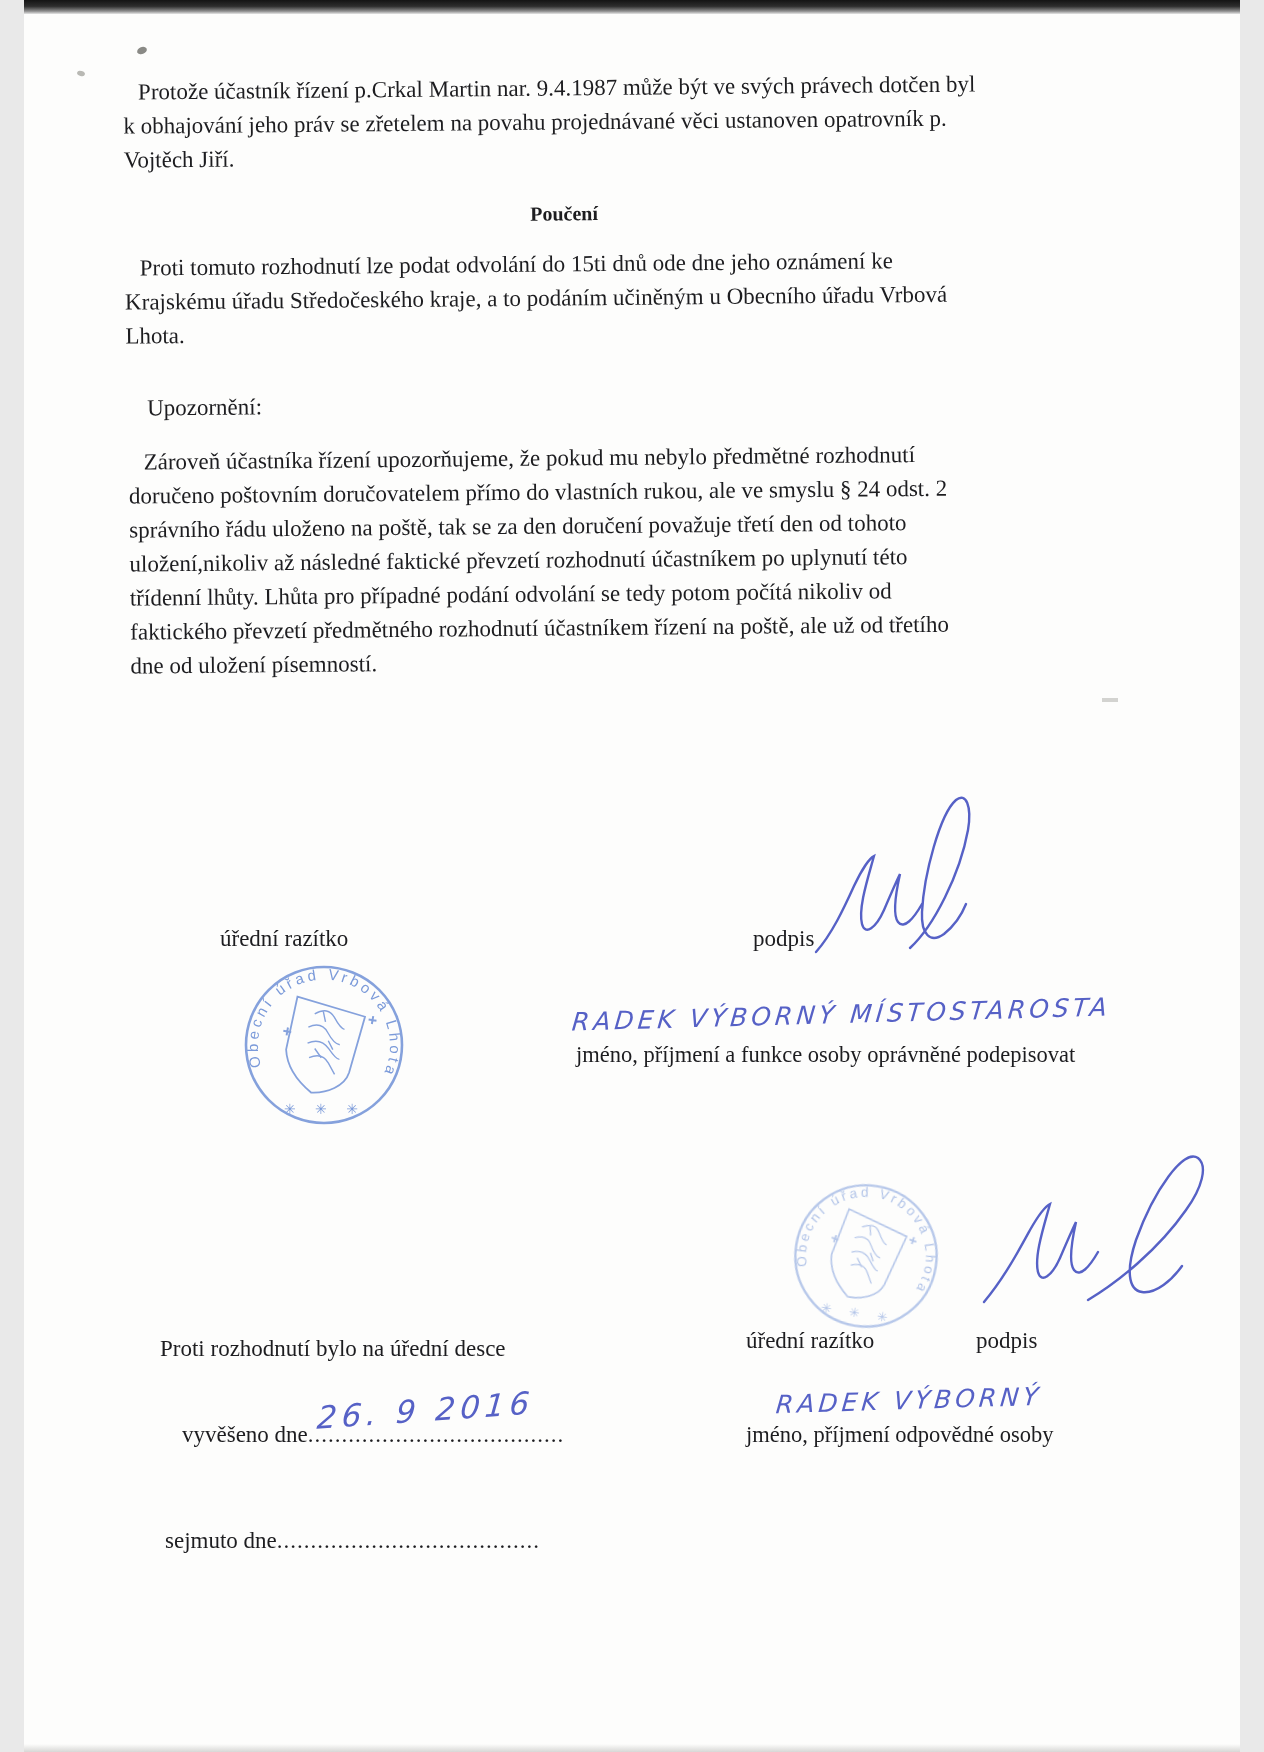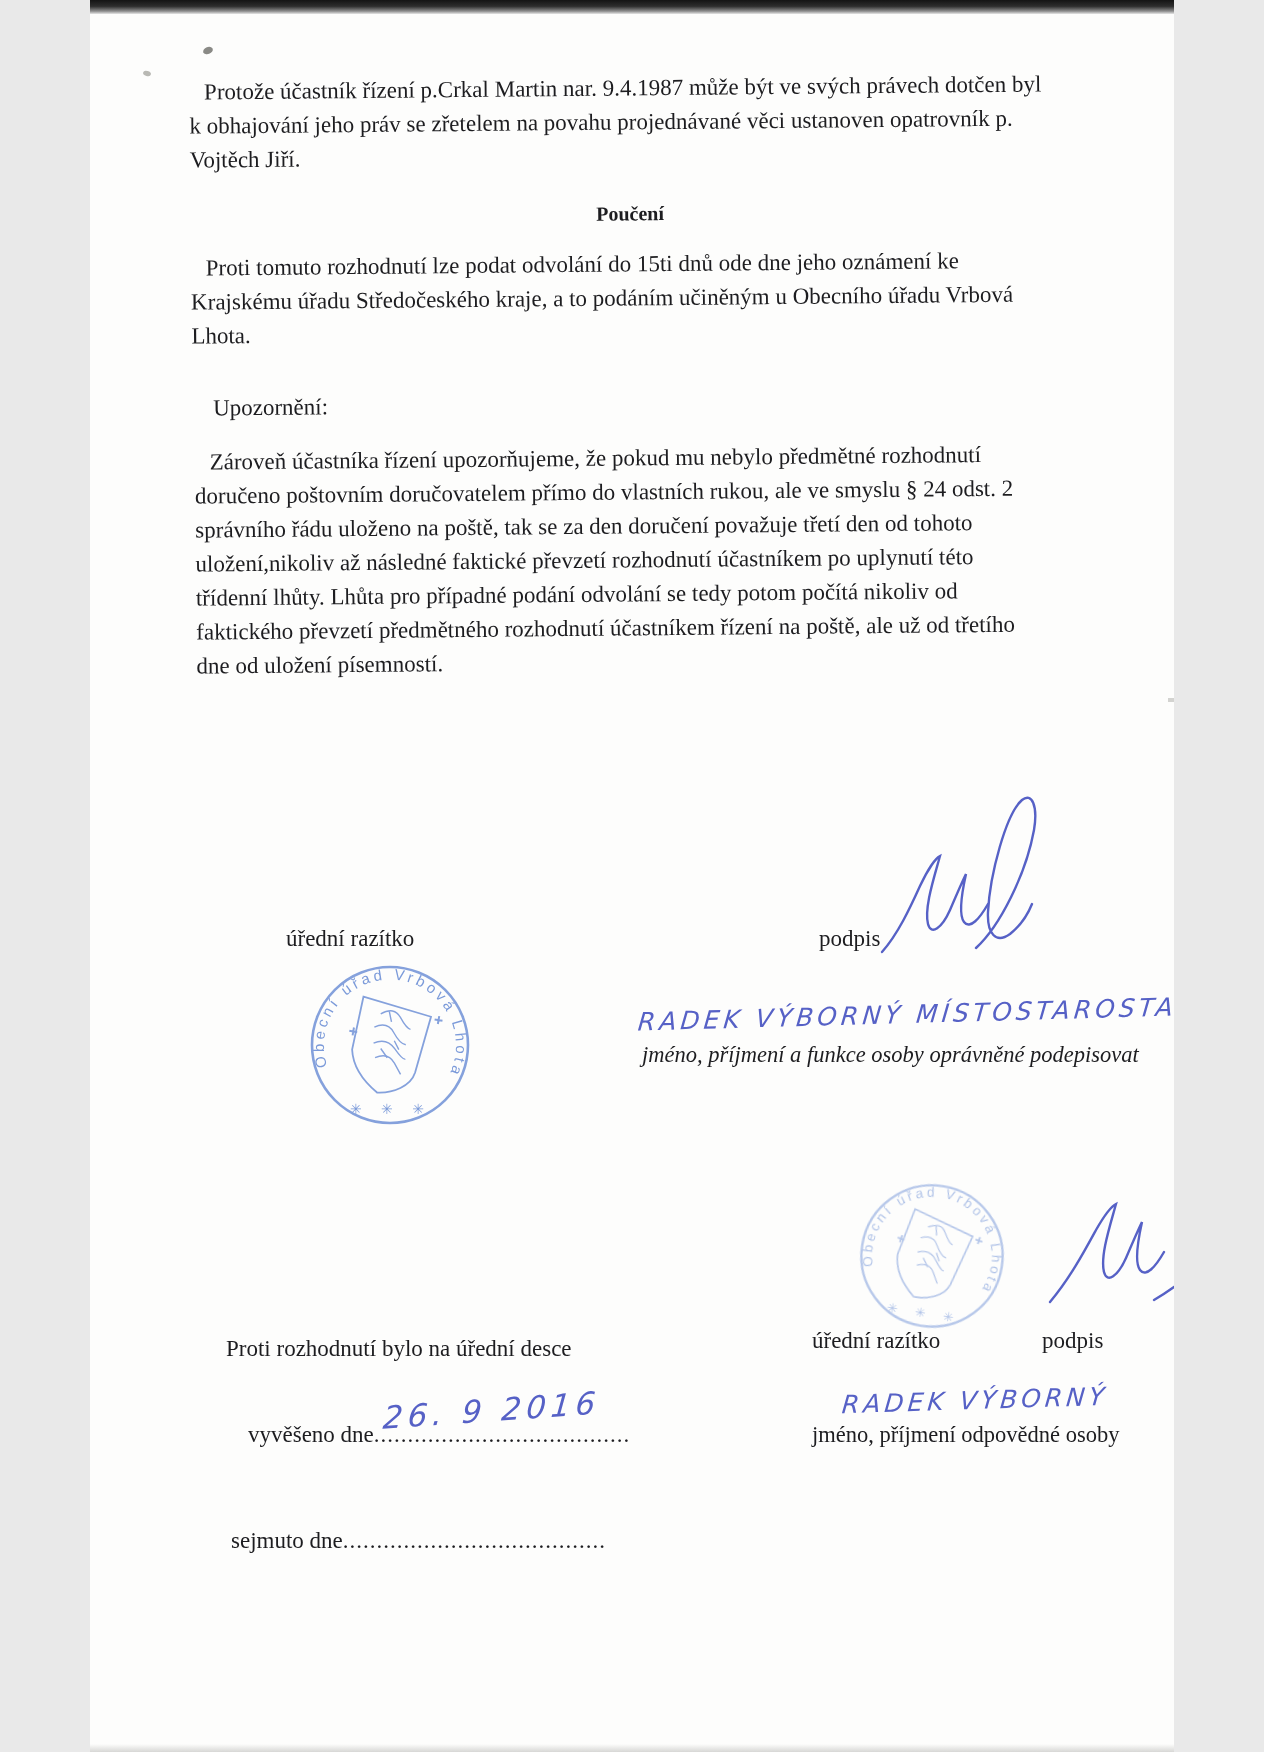--- a/index.html
+++ b/index.html
@@ -1,18 +1,18 @@
 <!DOCTYPE html>
 <html><head>
 <meta charset="utf-8">
 <style>
   html,body{margin:0;padding:0;background:#e9e9e9;}
   .page{
     position:relative;
-    width:1084px;height:1752px;
+    width:1216px;height:1752px;
     margin:0 auto;
     background:#fdfdfc;
     overflow:hidden;
     font-family:"Liberation Serif", serif;
     color:#1d1d20;
   }
   .scan-edge-top{
     position:absolute;left:0;top:0;width:1264px;height:14px;
     background:linear-gradient(to bottom,#141414 0%,#2e2e2e 45%,#8f8f8f 80%,#e6e6e6 100%);
   }
@@ -116,21 +116,21 @@
         <path d="M -16 4 Q -4 -4 6 6 T 18 14"></path>
         <path d="M -12 18 Q 0 10 8 20 T 16 30"></path>
         <path d="M -6 -30 L -2 -20 M 4 -2 L 10 6 M -8 8 L 0 16"></path>
       </g>
       <path d="M -42 -4 l 8 0 m -4 -4 l 0 8 M 40 -30 l 8 0 m -4 -4 l 0 8" stroke-width="2"></path>
     </g>
     <text x="96" y="164" text-anchor="middle" font-size="14" letter-spacing="8" fill="#5f85d2">✳ ✳ ✳</text>
   </svg>
 
   <div class="handwriting hand-name-fn">RADEK VÝBORNÝ  MÍSTOSTAROSTA</div>
-  <div class="caption" style="left:552px;top:1042px;font-style:italic;">jméno, příjmení a funkce osoby oprávněné podepisovat</div>
+  <div class="caption" style="left:552px;top:1042px;">jméno, příjmení a funkce osoby oprávněné podepisovat</div>
 
   <svg class="stamp stamp-2" width="172" height="172" viewBox="0 0 190 190">
     <circle cx="95" cy="95" r="78" fill="none" stroke="#6b8ed6" stroke-width="2.6"></circle>
     <path id="arcB" d="M 40 132 A 66 66 0 1 1 150 132" fill="none"></path>
     <text font-family="Liberation Sans, sans-serif" font-size="15" letter-spacing="3.5" fill="#5f85d2">
       <textPath href="#arcB" startOffset="6%">Obecní úřad Vrbová Lhota</textPath>
     </text>
     <g transform="translate(95,92) rotate(10)" stroke="#6b8ed6" fill="none" stroke-width="1.8">
       <path d="M -34 -40 L 36 -32 L 30 26 C 28 40 12 50 -4 52 C -18 44 -32 32 -36 14 Z"></path>
       <g stroke-width="1.4">

